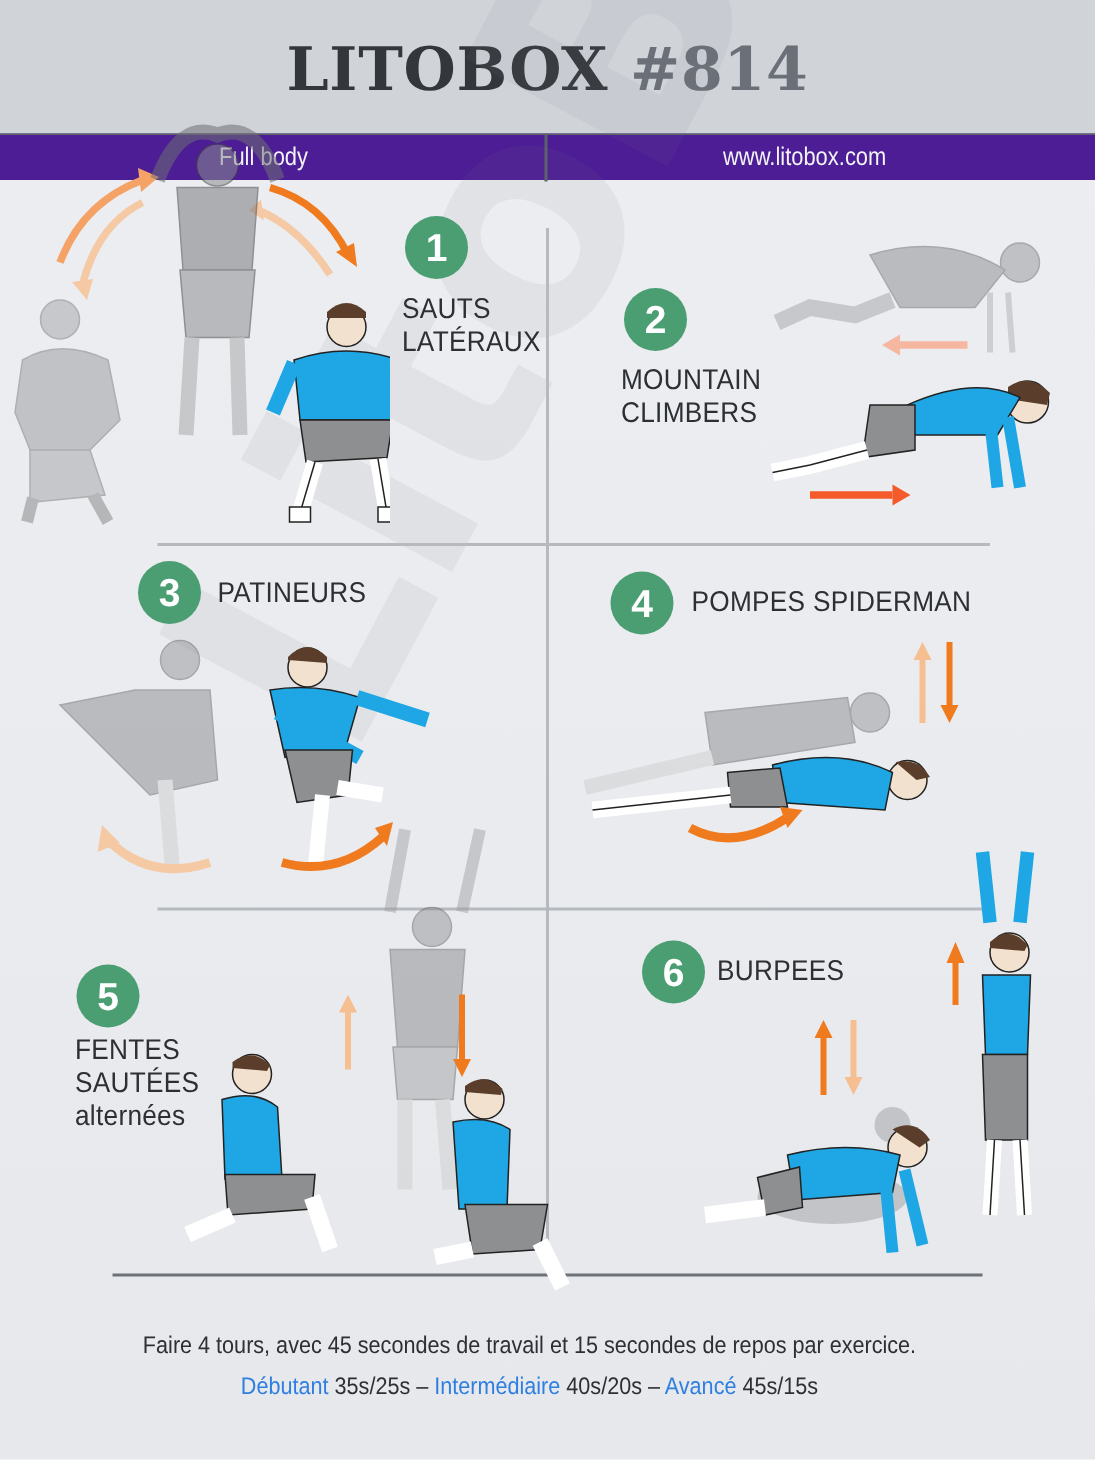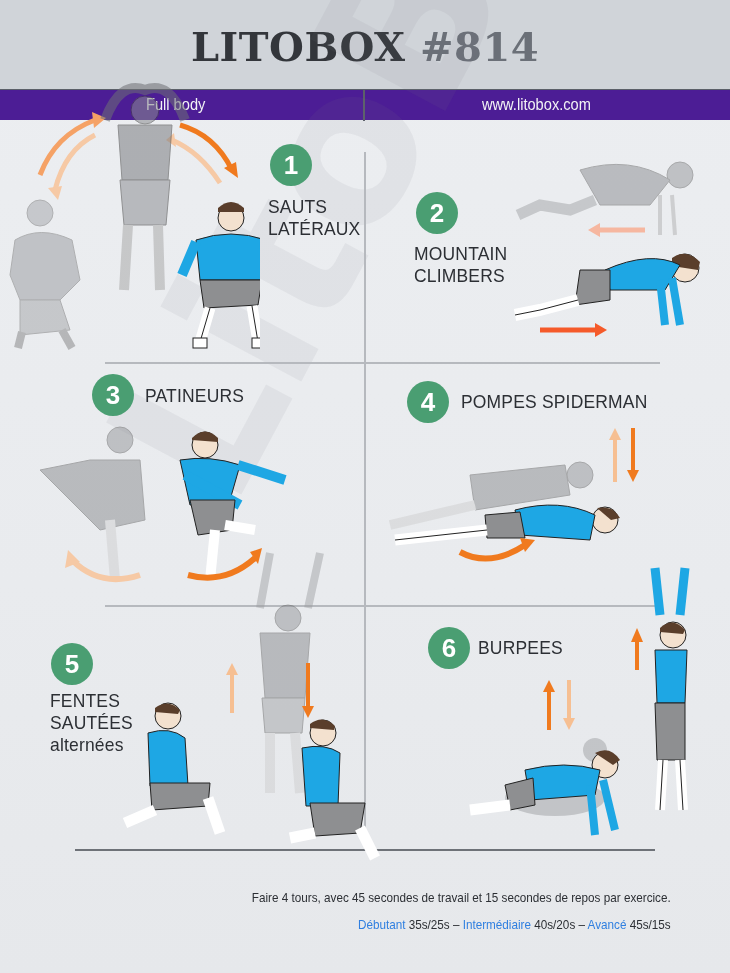--- a/index.html
+++ b/index.html
@@ -59,22 +59,22 @@
   .ex-label {
     position: absolute; font-family: "Liberation Sans", sans-serif; font-size: 19px;
     line-height: 22px; color: #2c2f34; letter-spacing: 0.2px;
     transform: scaleX(0.92); transform-origin: left top;
   }
   .ex-label .line { display: block; }
 
   .figure { position: absolute; }
 
   .footer {
-    position: absolute; left: 0; top: 884px; width: 706px; text-align: right;
-    font-family: "Liberation Sans", sans-serif; font-size: 13px; line-height: 27px; color: #2c2f34;
+    position: absolute; left: 0; top: 884px; width: 706px; text-align: center;
+    font-family: "Liberation Sans", sans-serif; font-size: 16px; line-height: 27px; color: #2c2f34;
   }
   .footer .row { display: block; transform: scaleX(0.9); }
   .footer .lvl { color: #2f7fe0; }
 </style>
 </head>
 <body>
 
 <div class="title-band"></div>
 <div class="title">
   <span class="brand">LITOBOX</span>

